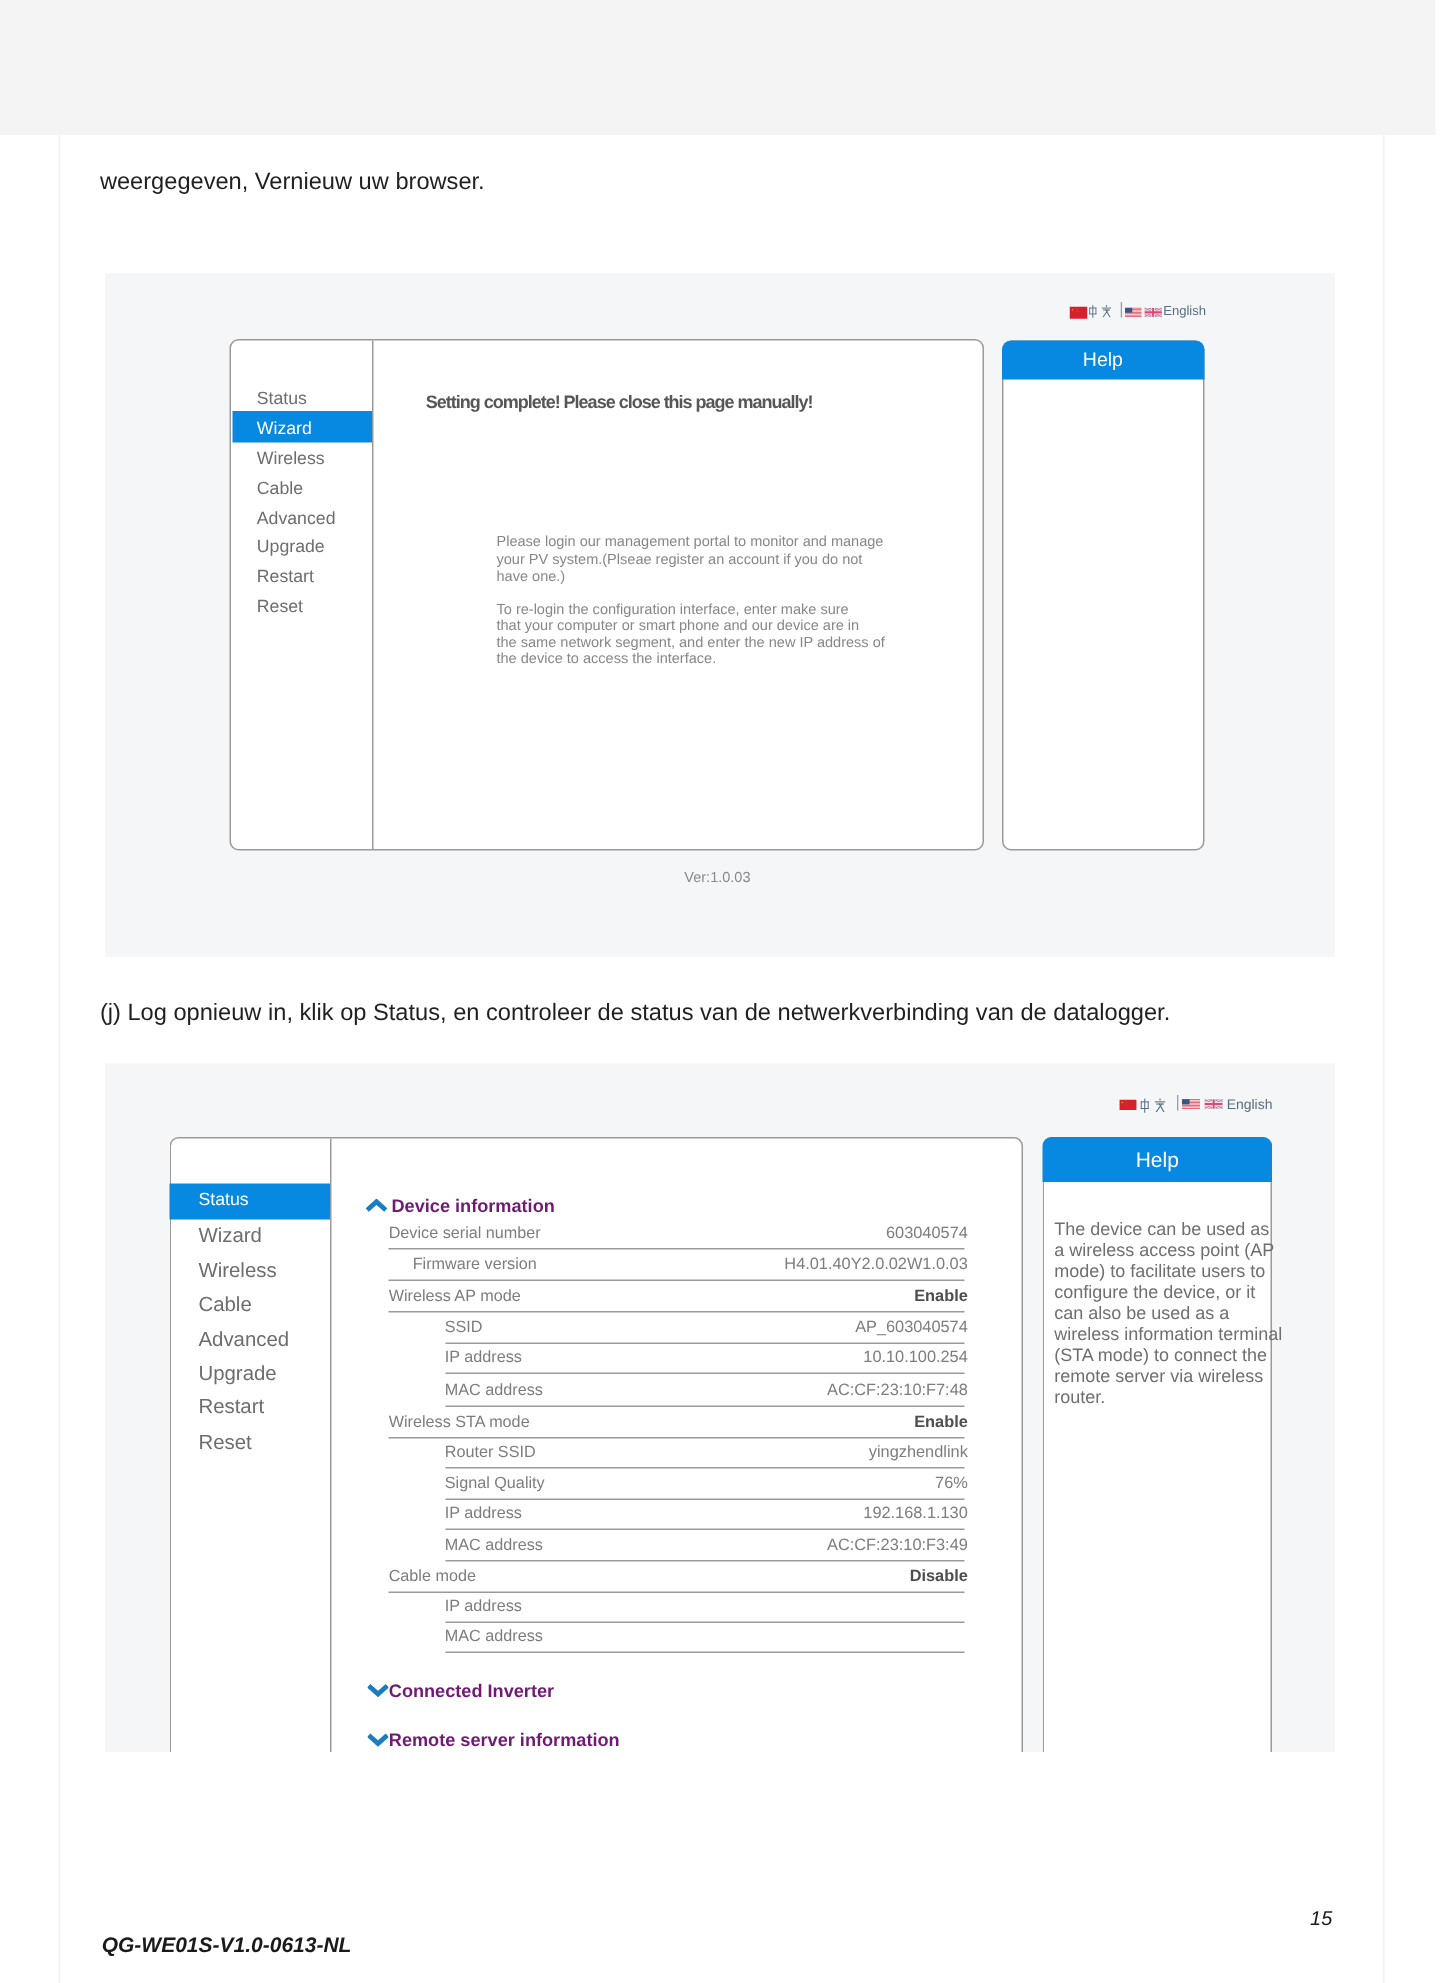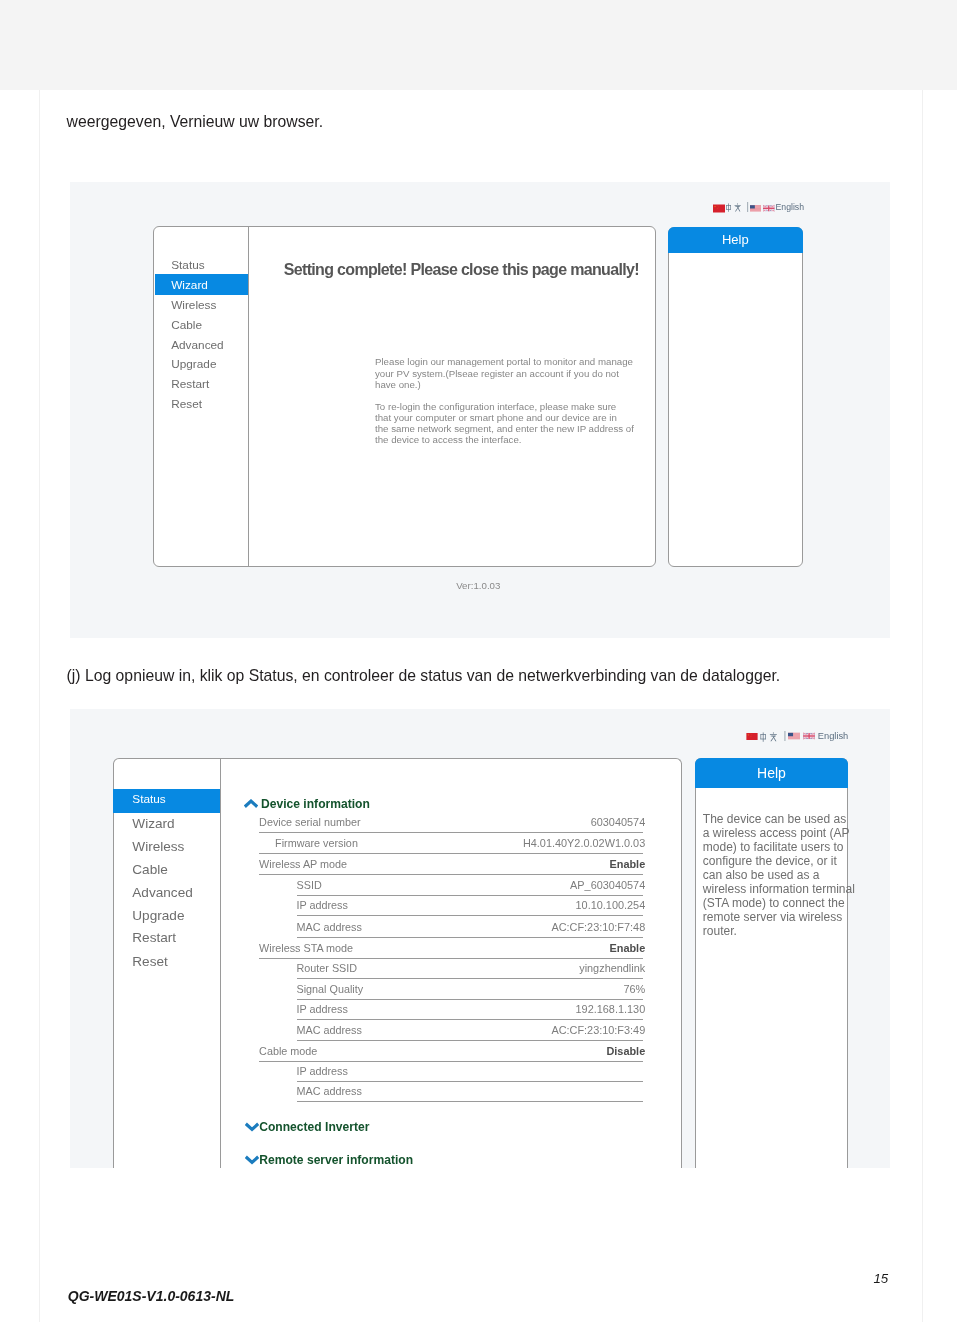--- a/index.html
+++ b/index.html
@@ -20,31 +20,31 @@
   .lang-sep{color:#96a3ab;font-size:11px;}
   .panel{position:absolute;background:#fff;border:1px solid #9a9a9a;border-radius:6px;box-sizing:border-box;}
   .sidebar-div{position:absolute;width:1px;background:#9a9a9a;}
   .menu-item{position:absolute;font-size:11.8px;line-height:12px;color:#6d6d6d;white-space:nowrap;}
   .menu-active{position:absolute;background:#0789e2;color:#fff;}
   .menu-active span{position:absolute;font-size:11.8px;line-height:12px;color:#fff;white-space:nowrap;}
   .help-panel{position:absolute;background:#fff;border:1px solid #9a9a9a;border-radius:6px;box-sizing:border-box;}
   .help-hdr{position:absolute;left:-1px;top:-1px;right:-1px;background:#0789e2;color:#fff;text-align:center;font-size:13px;border-radius:6px 6px 0 0;}
   .help-body{position:absolute;font-size:10px;color:#6a6a6a;font-weight:bold;line-height:12.15px;white-space:nowrap;}
   .ver{position:absolute;font-size:9.7px;line-height:11px;color:#8a8a8a;white-space:nowrap;}
-  .s1-heading{position:absolute;font-size:16px;font-weight:bold;letter-spacing:-0.67px;color:#565656;white-space:nowrap;}
+  .s1-heading{position:absolute;font-size:12px;font-weight:bold;letter-spacing:-0.67px;color:#565656;white-space:nowrap;}
   .menu-item2{position:absolute;font-size:13.6px;line-height:14px;color:#6d6d6d;white-space:nowrap;}
-  .sect-title{position:absolute;font-size:12.1px;line-height:13px;font-weight:bold;color:#14532d;white-space:nowrap;}
+  .sect-title{position:absolute;font-size:12.1px;line-height:13px;font-weight:bold;color:#701a75;white-space:nowrap;}
   .chev{position:absolute;}
   .trow{position:absolute;inset:0;}
   .tlabel{position:absolute;font-size:10.8px;line-height:12px;color:#7d7d7d;white-space:nowrap;}
   .tvalue{position:absolute;font-size:10.9px;line-height:12px;color:#7d7d7d;white-space:nowrap;text-align:right;}
   .tvalueb{position:absolute;font-size:10.9px;line-height:12px;color:#4d4d4d;font-weight:bold;white-space:nowrap;text-align:right;}
   .tline{position:absolute;height:1px;background:#9a9a9a;}
   .help-body2{position:absolute;font-size:12px;line-height:14.05px;color:#6f6f6f;white-space:nowrap;}
-  .s1-body{position:absolute;font-size:9.7px;color:#878787;line-height:11.2px;white-space:nowrap;margin-left:44px;}
+  .s1-body{position:absolute;font-size:9.7px;color:#878787;line-height:11.2px;white-space:nowrap;}
   .footer-code{position:absolute;left:67.8px;top:1288.3px;font-style:italic;font-weight:bold;font-size:14px;line-height:16px;white-space:nowrap;color:#1a1a1a;}
   .footer-pg{position:absolute;left:873.4px;top:1271.4px;font-style:italic;font-size:13.3px;line-height:15px;white-space:nowrap;color:#1a1a1a;}
 </style>
 </head>
 <body>
 
 <div class="page">
   <div class="hdr-band"></div>
   <div class="page-rule-left"></div>
   <div class="page-rule-right"></div>
@@ -114,21 +114,21 @@
       <div class="menu-item" style="left:101.2px;top:175.3px;">Upgrade</div>
       <div class="menu-item" style="left:101.2px;top:194.6px;">Restart</div>
       <div class="menu-item" style="left:101.2px;top:214.6px;">Reset</div>
       <div class="s1-heading" style="left:213.8px;top:78.2px;">Setting complete! Please close this page manually!</div>
       <div class="s1-body" style="left:261px;top:173.3px;width:280px;">
           <div>Please login our management portal to monitor and manage</div>
           <div>your PV system.(Plseae register an account if you do not</div>
           <div>have one.)</div>
         </div>
       <div class="s1-body" style="left:261px;top:217.6px;width:280px;">
-          <div>To re-login the configuration interface, please make sure</div>
+          <div>To re-login the configuration interface, enter make sure</div>
           <div>that your computer or smart phone and our device are in</div>
           <div>the same network segment, and enter the new IP address of</div>
           <div>the device to access the interface.</div>
         </div>
       <div class="help-panel" style="left:598px;top:43.8px;width:134.5px;height:340.5px;">
         <div class="help-hdr" style="height:26px;line-height:26px;">Help</div>
       </div>
       <div class="ver" style="left:386.2px;top:396.7px;">Ver:1.0.03</div>
     </div>
   </div>

